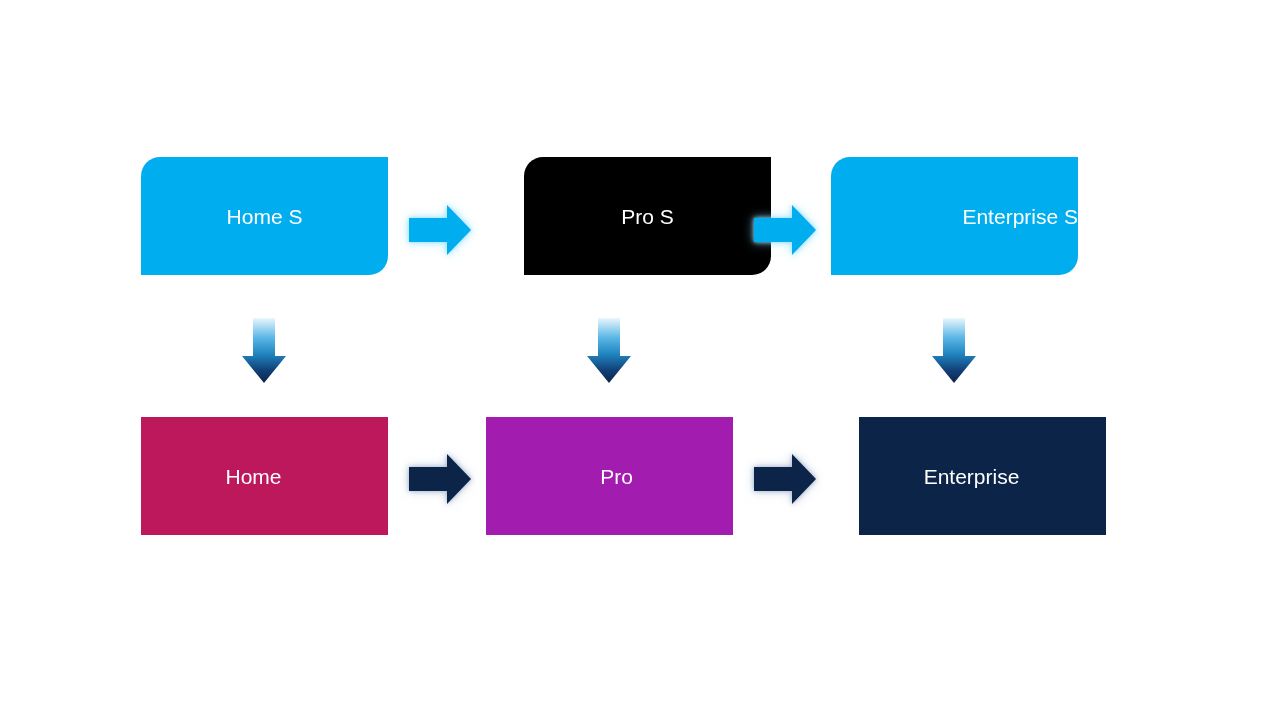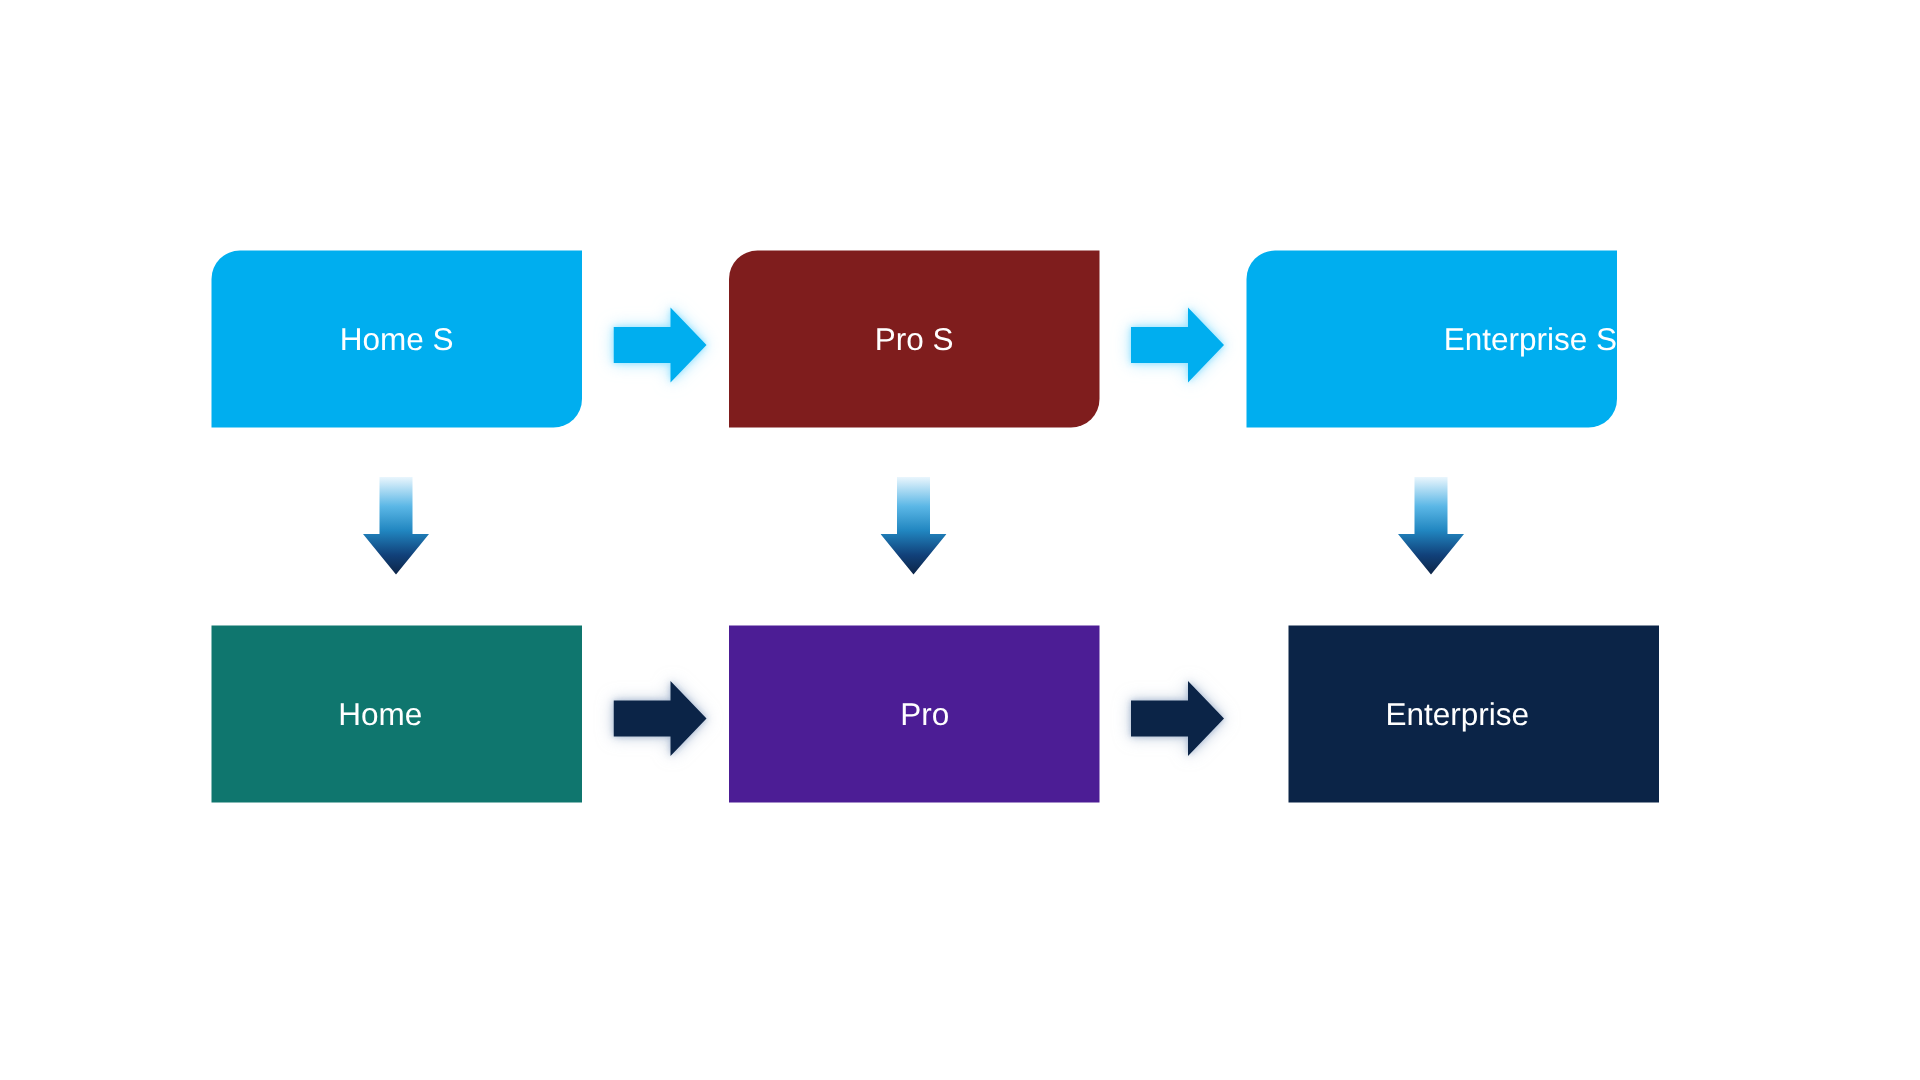--- a/index.html
+++ b/index.html
@@ -20,21 +20,21 @@
     width: 247px;
     height: 118px;
     display: flex;
     align-items: center;
     justify-content: center;
     color: #ffffff;
     font-size: 21px;
     font-weight: 400;
     box-sizing: border-box;
   }
-  .row-top    { top: 167px; }
+  .row-top    { top: 157px; }
   .row-bottom { top: 417px; }
   .col-1 { left: 141px; }
   .col-2 { left: 486px; }
   .col-3 { left: 831px; }
   
   .box.rounded { border-radius: 19px 0 19px 0; }
   .box.bottomrow .label { padding-right: 22px; }
   .label { line-height: 1; }
 
   .arrow-right {
@@ -78,31 +78,31 @@
         <stop offset="0.55" stop-color="#2186C0"></stop>
         <stop offset="0.80" stop-color="#11417A"></stop>
         <stop offset="1" stop-color="#0D2547"></stop>
       </linearGradient>
     </defs>
   </svg>
 
   <div class="box rounded row-top col-1" style="background-color: rgb(0, 174, 239);">
     <span class="label">Home S</span>
   </div>
-  <div class="box rounded row-top col-2" style="background-color: #7f1d1d;">
+  <div class="box rounded row-top col-2" style="background-color: #000000; margin-left: 38px;">
     <span class="label">Pro S</span>
   </div>
   <div class="box rounded row-top col-3" style="background-color: rgb(0, 174, 239); justify-content: flex-end;">
     <span class="label">Enterprise S</span>
   </div>
 
-  <div class="box bottomrow row-bottom col-1" style="background-color: #0f766e;">
+  <div class="box bottomrow row-bottom col-1" style="background-color: #be185d;">
     <span class="label">Home</span>
   </div>
-  <div class="box bottomrow row-bottom col-2" style="background-color: #4c1d95; padding-left: 36px;">
+  <div class="box bottomrow row-bottom col-2" style="background-color: #a21caf; padding-left: 36px;">
     <span class="label">Pro</span>
   </div>
   <div class="box bottomrow row-bottom col-3" style="background-color: rgb(11, 36, 71); margin-left: 28px;">
     <span class="label">Enterprise</span>
   </div>
 
   <svg class="arrow-right ar-row1 ar-gap1 glow-blue" viewBox="0 0 64 52">
     <polygon points="0,14 38,14 38,1 62,26 38,51 38,38 0,38" fill="#00AEEF"></polygon>
   </svg>
   <svg class="arrow-right ar-row1 ar-gap2 glow-blue" viewBox="0 0 64 52">

